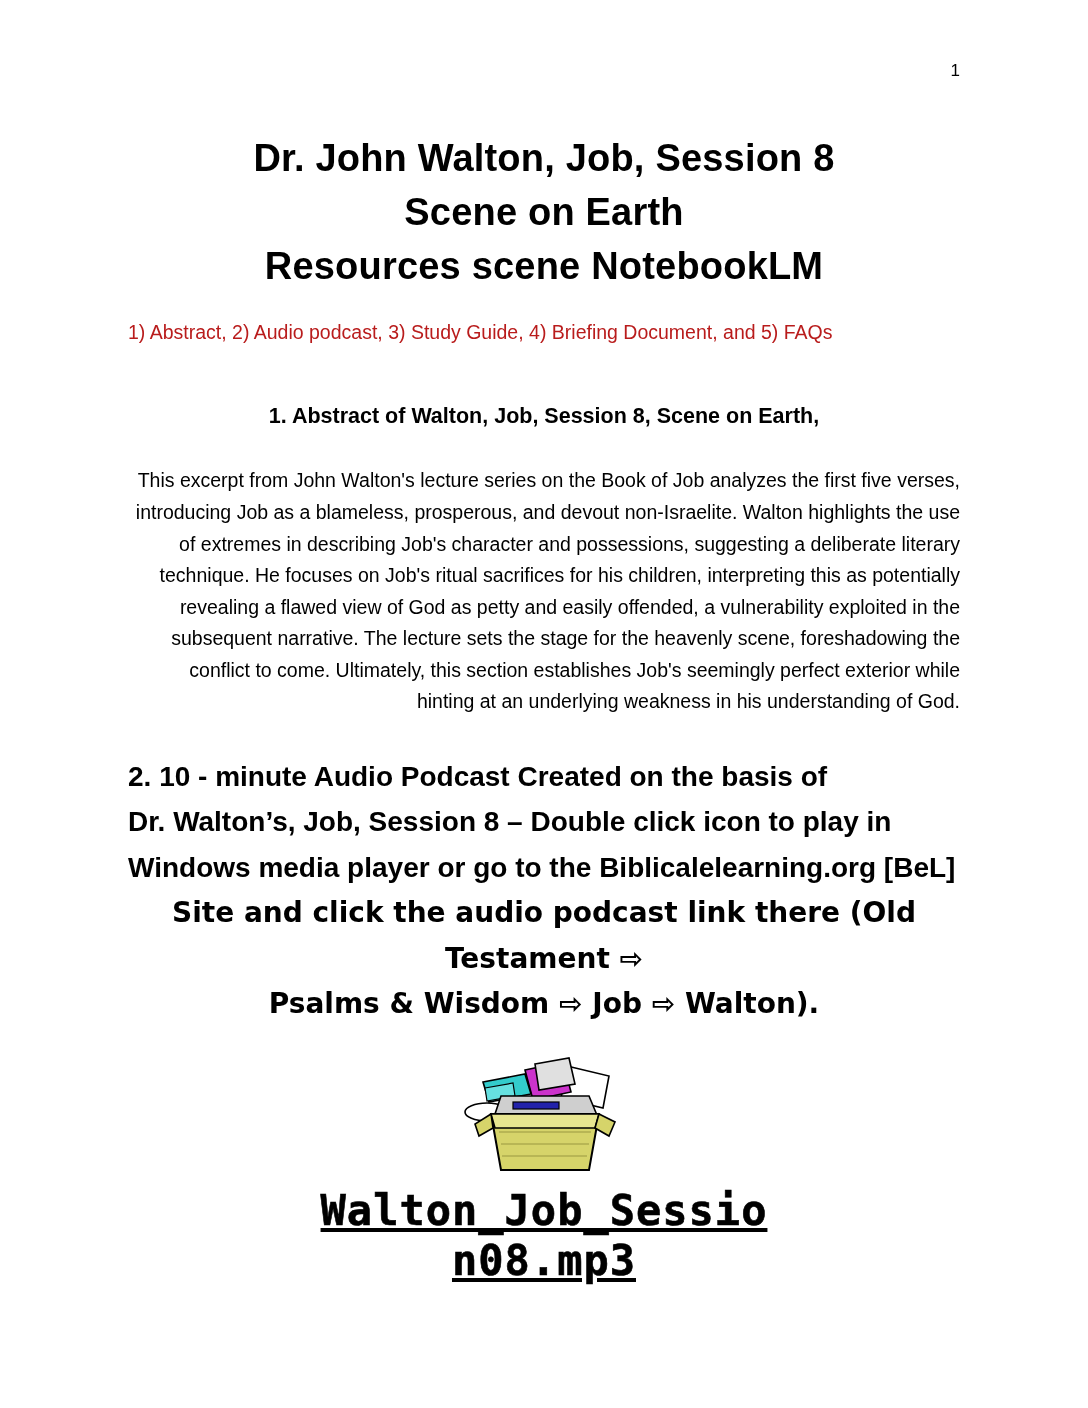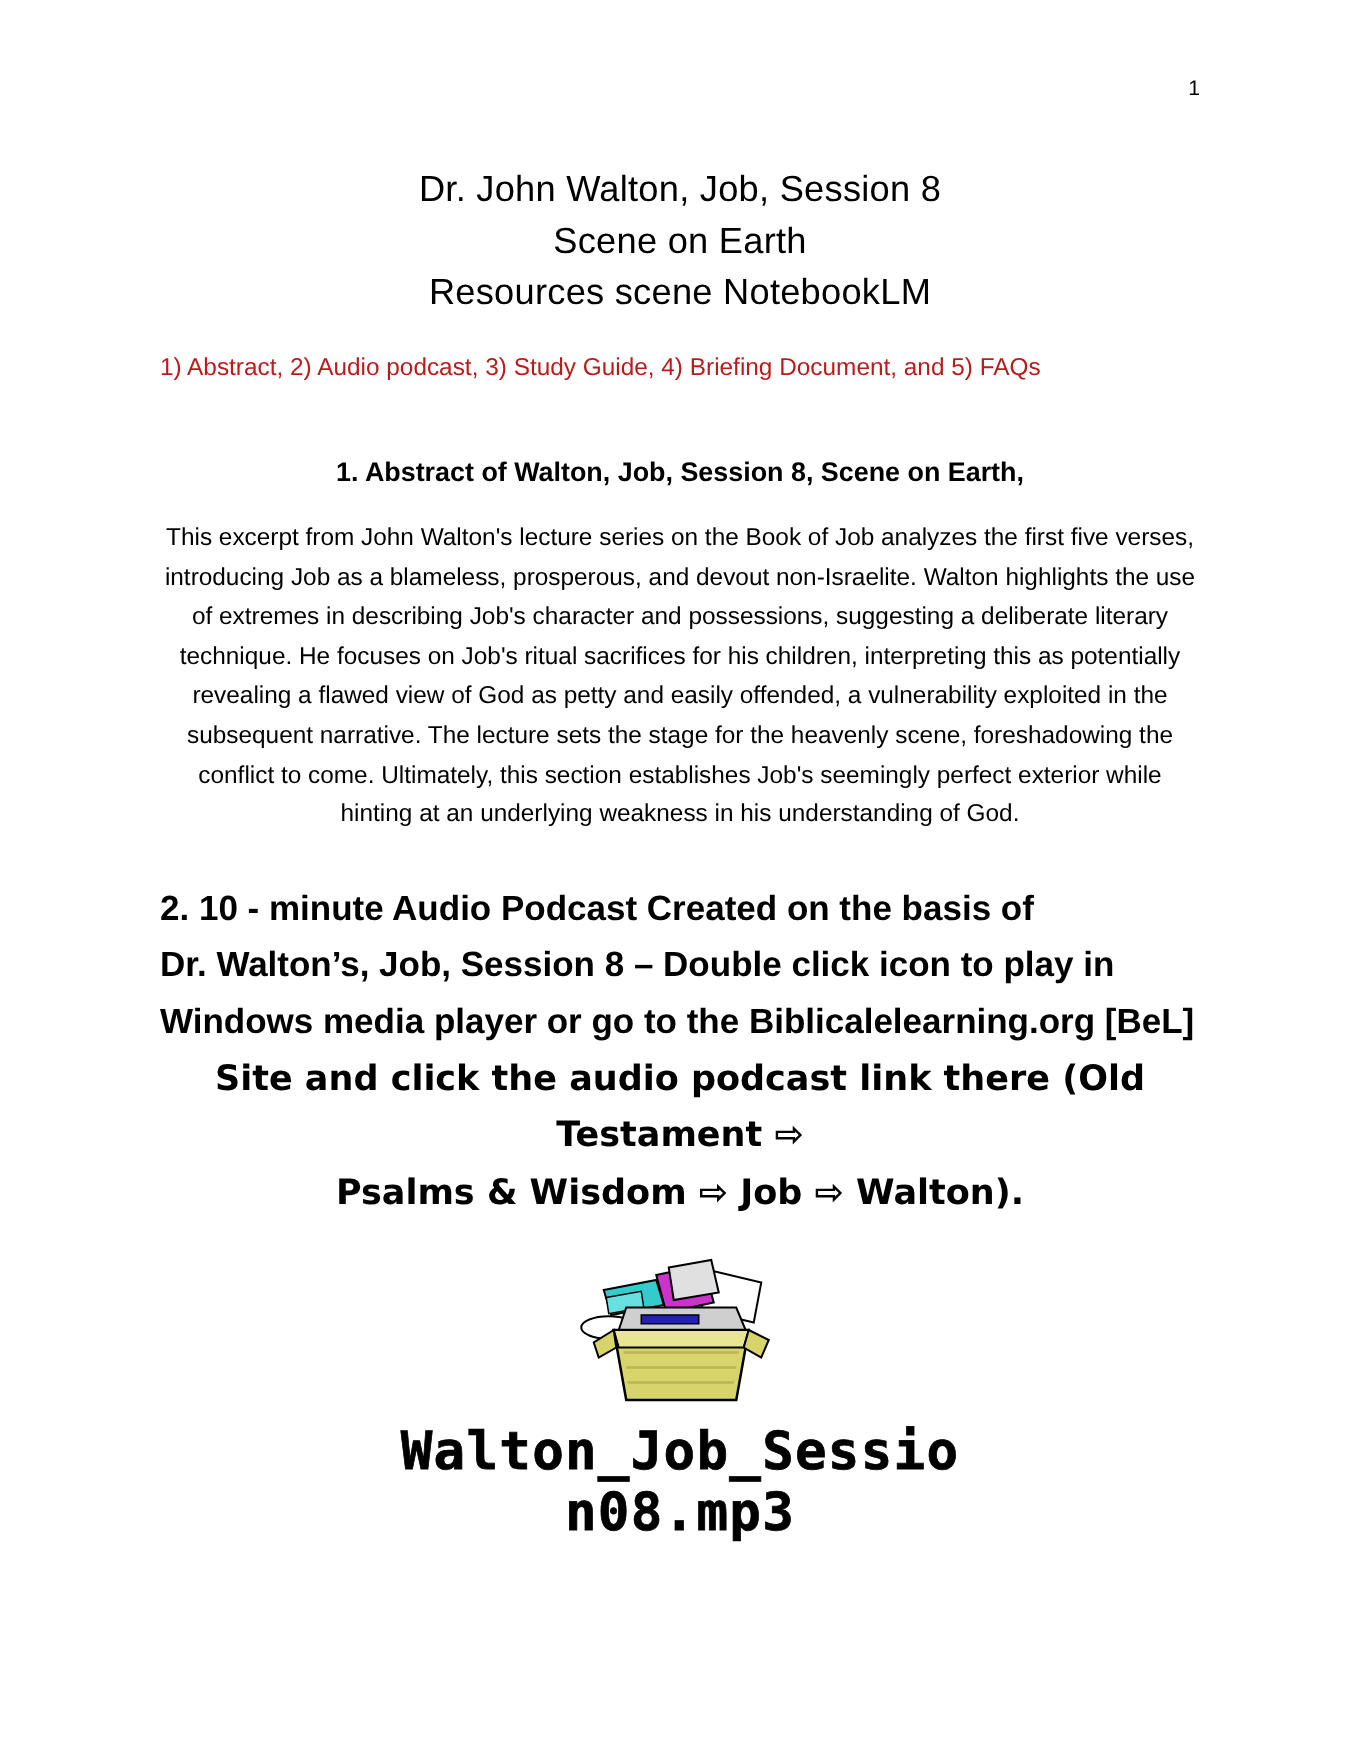--- a/index.html
+++ b/index.html
@@ -25,22 +25,22 @@
   .page-number {
     position: absolute;
     top: 62px;
     right: 128px;
     font-size: 17px;
     line-height: 1;
     color: #000;
   }
   .doc-title {
     text-align: center;
-    font-weight: normal;
-    font-size: 29px;
+    font-weight: bold;
+    font-size: 38px;
     line-height: 1.42;
     margin: 84px 0 0 0;
     letter-spacing: 0.2px;
   }
   .doc-title .line {
     display: block;
   }
   .subtitle-line {
     margin-top: 24px;
     font-size: 19.5px;
@@ -54,22 +54,22 @@
     margin-top: 54px;
     margin-bottom: 0;
   }
   .section-heading .line {
     display: block;
     text-align: center;
   }
   .body-par {
     font-size: 19.5px;
     line-height: 1.62;
-    margin-top: 20px;
-    text-align: center;
+    margin-top: 32px;
+    text-align: right;
   }
   .section-heading-2 {
     font-weight: bold;
     font-size: 28px;
     line-height: 1.62;
     margin-top: 36px;
   }
   .section-heading-2 .line {
     display: block;
   }
@@ -90,20 +90,21 @@
   }
   .attach-label {
     margin-top: 4px;
     font-family: "DejaVu Sans Mono", monospace;
     font-weight: bold;
     font-size: 42px;
     line-height: 1.18;
     letter-spacing: 1px;
     -webkit-text-stroke: 0.6px #000;
     text-align: center;
+    text-decoration: underline;
   }
   .attach-label .line {
     display: block;
   }
 </style>
 </head>
 <body>
 
 <div class="page">
 

